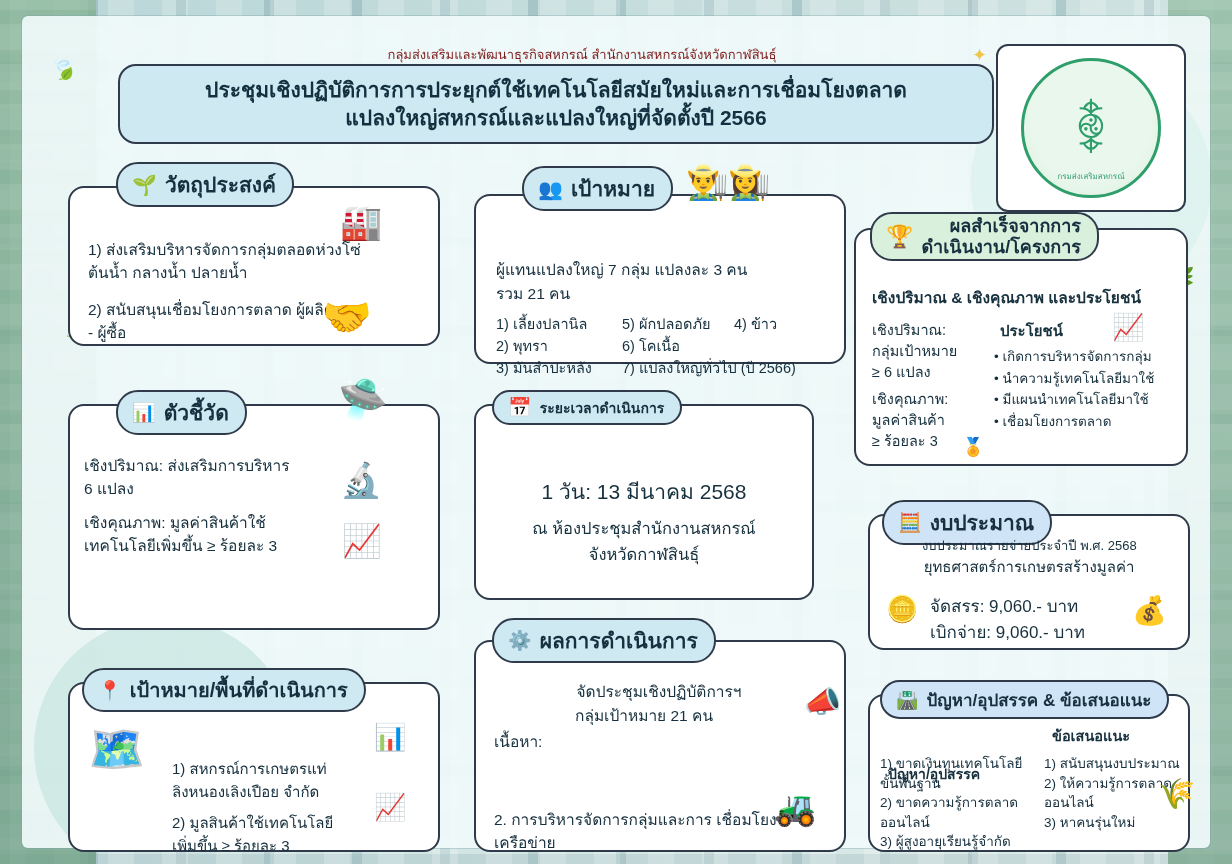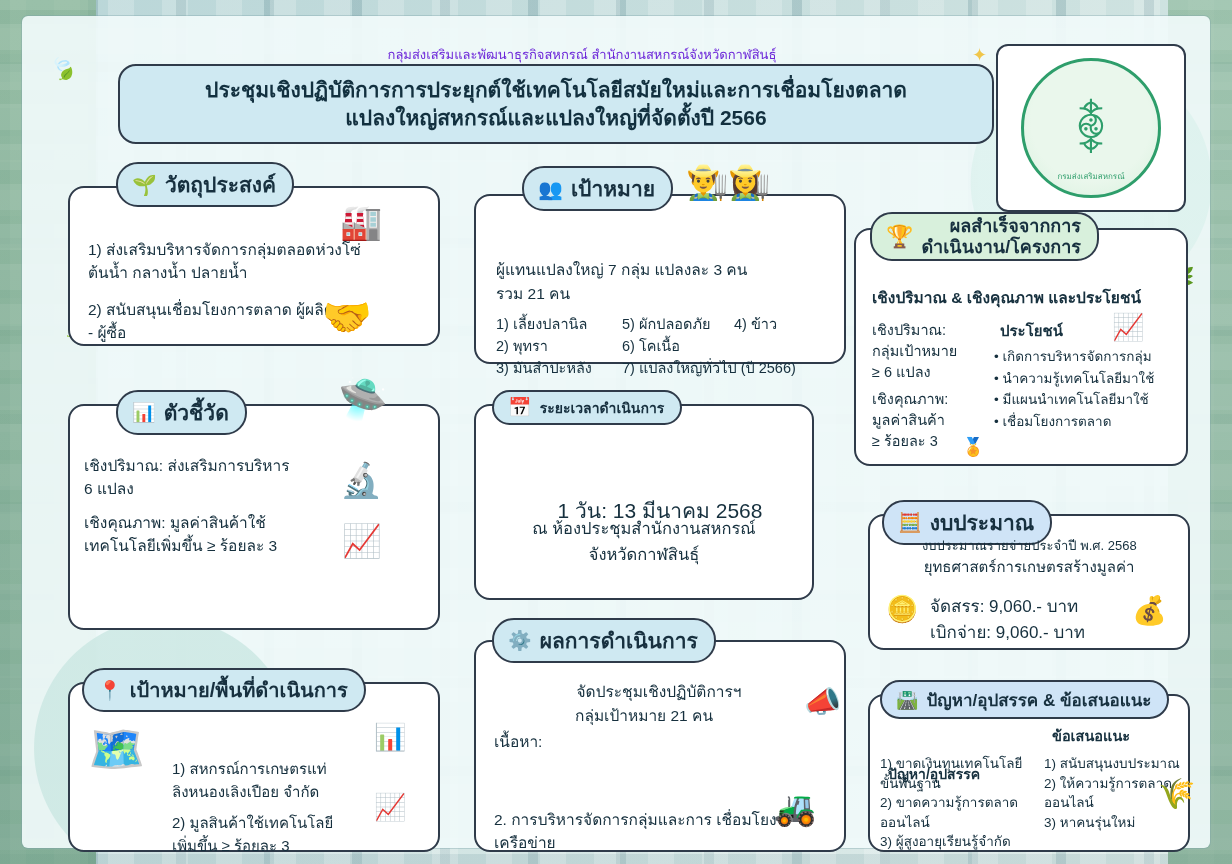--- a/index.html
+++ b/index.html
@@ -69,21 +69,21 @@
     white-space:nowrap;
   }
   .hdr.green{ background:#d8f0dc; }
   .hdr.blue2{ background:#cfe4f7; }
   .txt{ position:absolute; color:#16303e; line-height:1.5; }
   .ic{ display:inline-block; }
 
   
   #topline{
     position:absolute; left:280px; top:28px; width:560px;
-    text-align:center; font-size:13px; color:#6d28d9;
+    text-align:center; font-size:13px; color:#7f1d1d;
   }
   #titlebox{
     position:absolute; left:96px; top:48px; width:876px; height:80px;
     background:#cfe9f2; border:2px solid #2f3b4a; border-radius:18px;
     display:flex; flex-direction:column; align-items:center; justify-content:center;
     color:#12303f; font-weight:bold; font-size:21px; line-height:1.35; text-align:center;
   }
   
   #logobox{
     position:absolute; right:24px; top:28px; width:190px; height:168px;
@@ -175,21 +175,21 @@
     <div style="height:10px;"></div>
     <div>เชิงคุณภาพ: มูลค่าสินค้าใช้</div>
     <div>เทคโนโลยีเพิ่มขึ้น ≥ ร้อยละ 3</div>
   </div>
 
   <div class="card" style="left:452px; top:388px; width:340px; height:196px;"></div>
   <div class="hdr" style="left:470px; top:374px;">
     <span class="ic" style="font-size:19px;">📅</span>
     <span style="font-size:14px;">ระยะเวลาดำเนินการ</span>
   </div>
-  <div class="txt" style="left:468px; top:460px; width:340px; text-align:center; font-size:21px;margin-top:19px;">1 วัน: 13 มีนาคม 2568</div>
+  <div class="txt" style="left:452px; top:460px; width:340px; text-align:center; font-size:21px;">1 วัน: 13 มีนาคม 2568</div>
   <div class="txt" style="left:452px; top:500px; width:340px; text-align:center; font-size:16.5px;">ณ ห้องประชุมสำนักงานสหกรณ์</div>
   <div class="txt" style="left:452px; top:526px; width:340px; text-align:center; font-size:16.5px;">จังหวัดกาฬสินธุ์</div>
 
   <div class="card" style="left:46px; top:666px; width:372px; height:170px;"></div>
   <div class="hdr" style="left:60px; top:652px;">
     <span class="ic" style="font-size:19px;">📍</span>
     <span style="font-size:20px;">เป้าหมาย/พื้นที่ดำเนินการ</span>
   </div>
   <div style="position:absolute;left:66px;top:706px;font-size:46px;color:#5aa86a;">🗺️</div>
   <div class="txt" style="left:150px; top:742px; width:190px; font-size:15px;">

